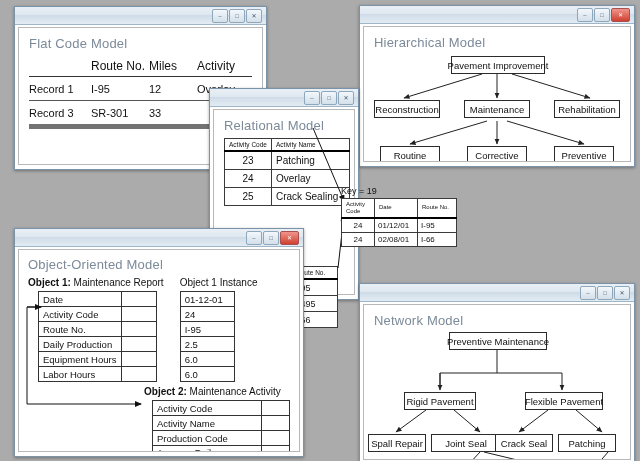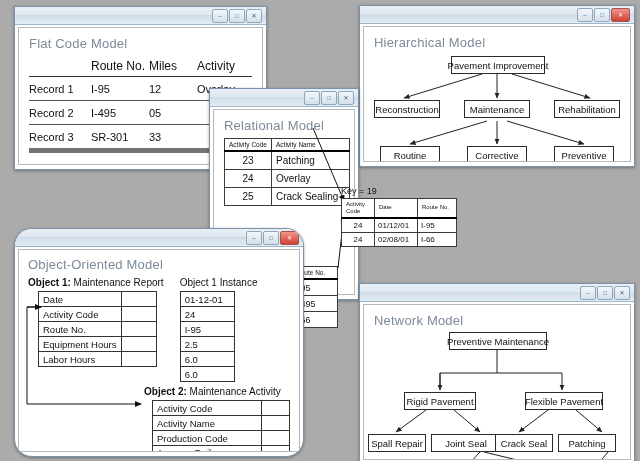--- a/index.html
+++ b/index.html
@@ -127,26 +127,20 @@
             <th class="col-mi">Miles</th>
             <th>Activity</th>
           </tr>
         </thead>
         <tbody>
           <tr>
             <td>Record 1</td>
             <td>I-95</td>
             <td>12</td>
             <td>Overlay</td>
-          </tr>
-          <tr>
-            <td>Record 2</td>
-            <td>I-495</td>
-            <td>05</td>
-            <td></td>
           </tr>
           <tr>
             <td>Record 3</td>
             <td>SR-301</td>
             <td>33</td>
             <td></td>
           </tr>
         </tbody>
       </table>
     </div>
@@ -270,21 +264,21 @@
     </tr>
     <tr>
       <td style="text-align:center;">24</td>
       <td>02/08/01</td>
       <td>I-66</td>
     </tr>
   </tbody>
     </table>
 </div>
 
-<div class="win" id="win-oo" style="z-index:7;border-radius:18px;">
+<div class="win" id="win-oo" style="z-index:7;">
   <div class="titlebar">
     <div class="ctrls">
       <div class="btn">‒</div>
       <div class="btn">□</div>
       <div class="btn close">✕</div>
     </div>
   </div>
   <div class="winframe">
     <div class="pad" style="padding:7px 9px;position:relative;">
       <div class="wtitle">Object-Oriented Model</div>
@@ -309,20 +303,24 @@
                 <tr>
                   <td style="width:74px;">Date</td>
                   <td class="blank"></td>
                 </tr>
             <tr>
                   <td>Activity Code</td>
                   <td class="blank"></td>
                 </tr>
             <tr>
                   <td>Route No.</td>
+                  <td class="blank"></td>
+                </tr>
+            <tr>
+                  <td>Daily Production</td>
                   <td class="blank"></td>
                 </tr>
             <tr>
                   <td>Equipment Hours</td>
                   <td class="blank"></td>
                 </tr>
             <tr>
                   <td>Labor Hours</td>
                   <td class="blank"></td>
                 </tr>

